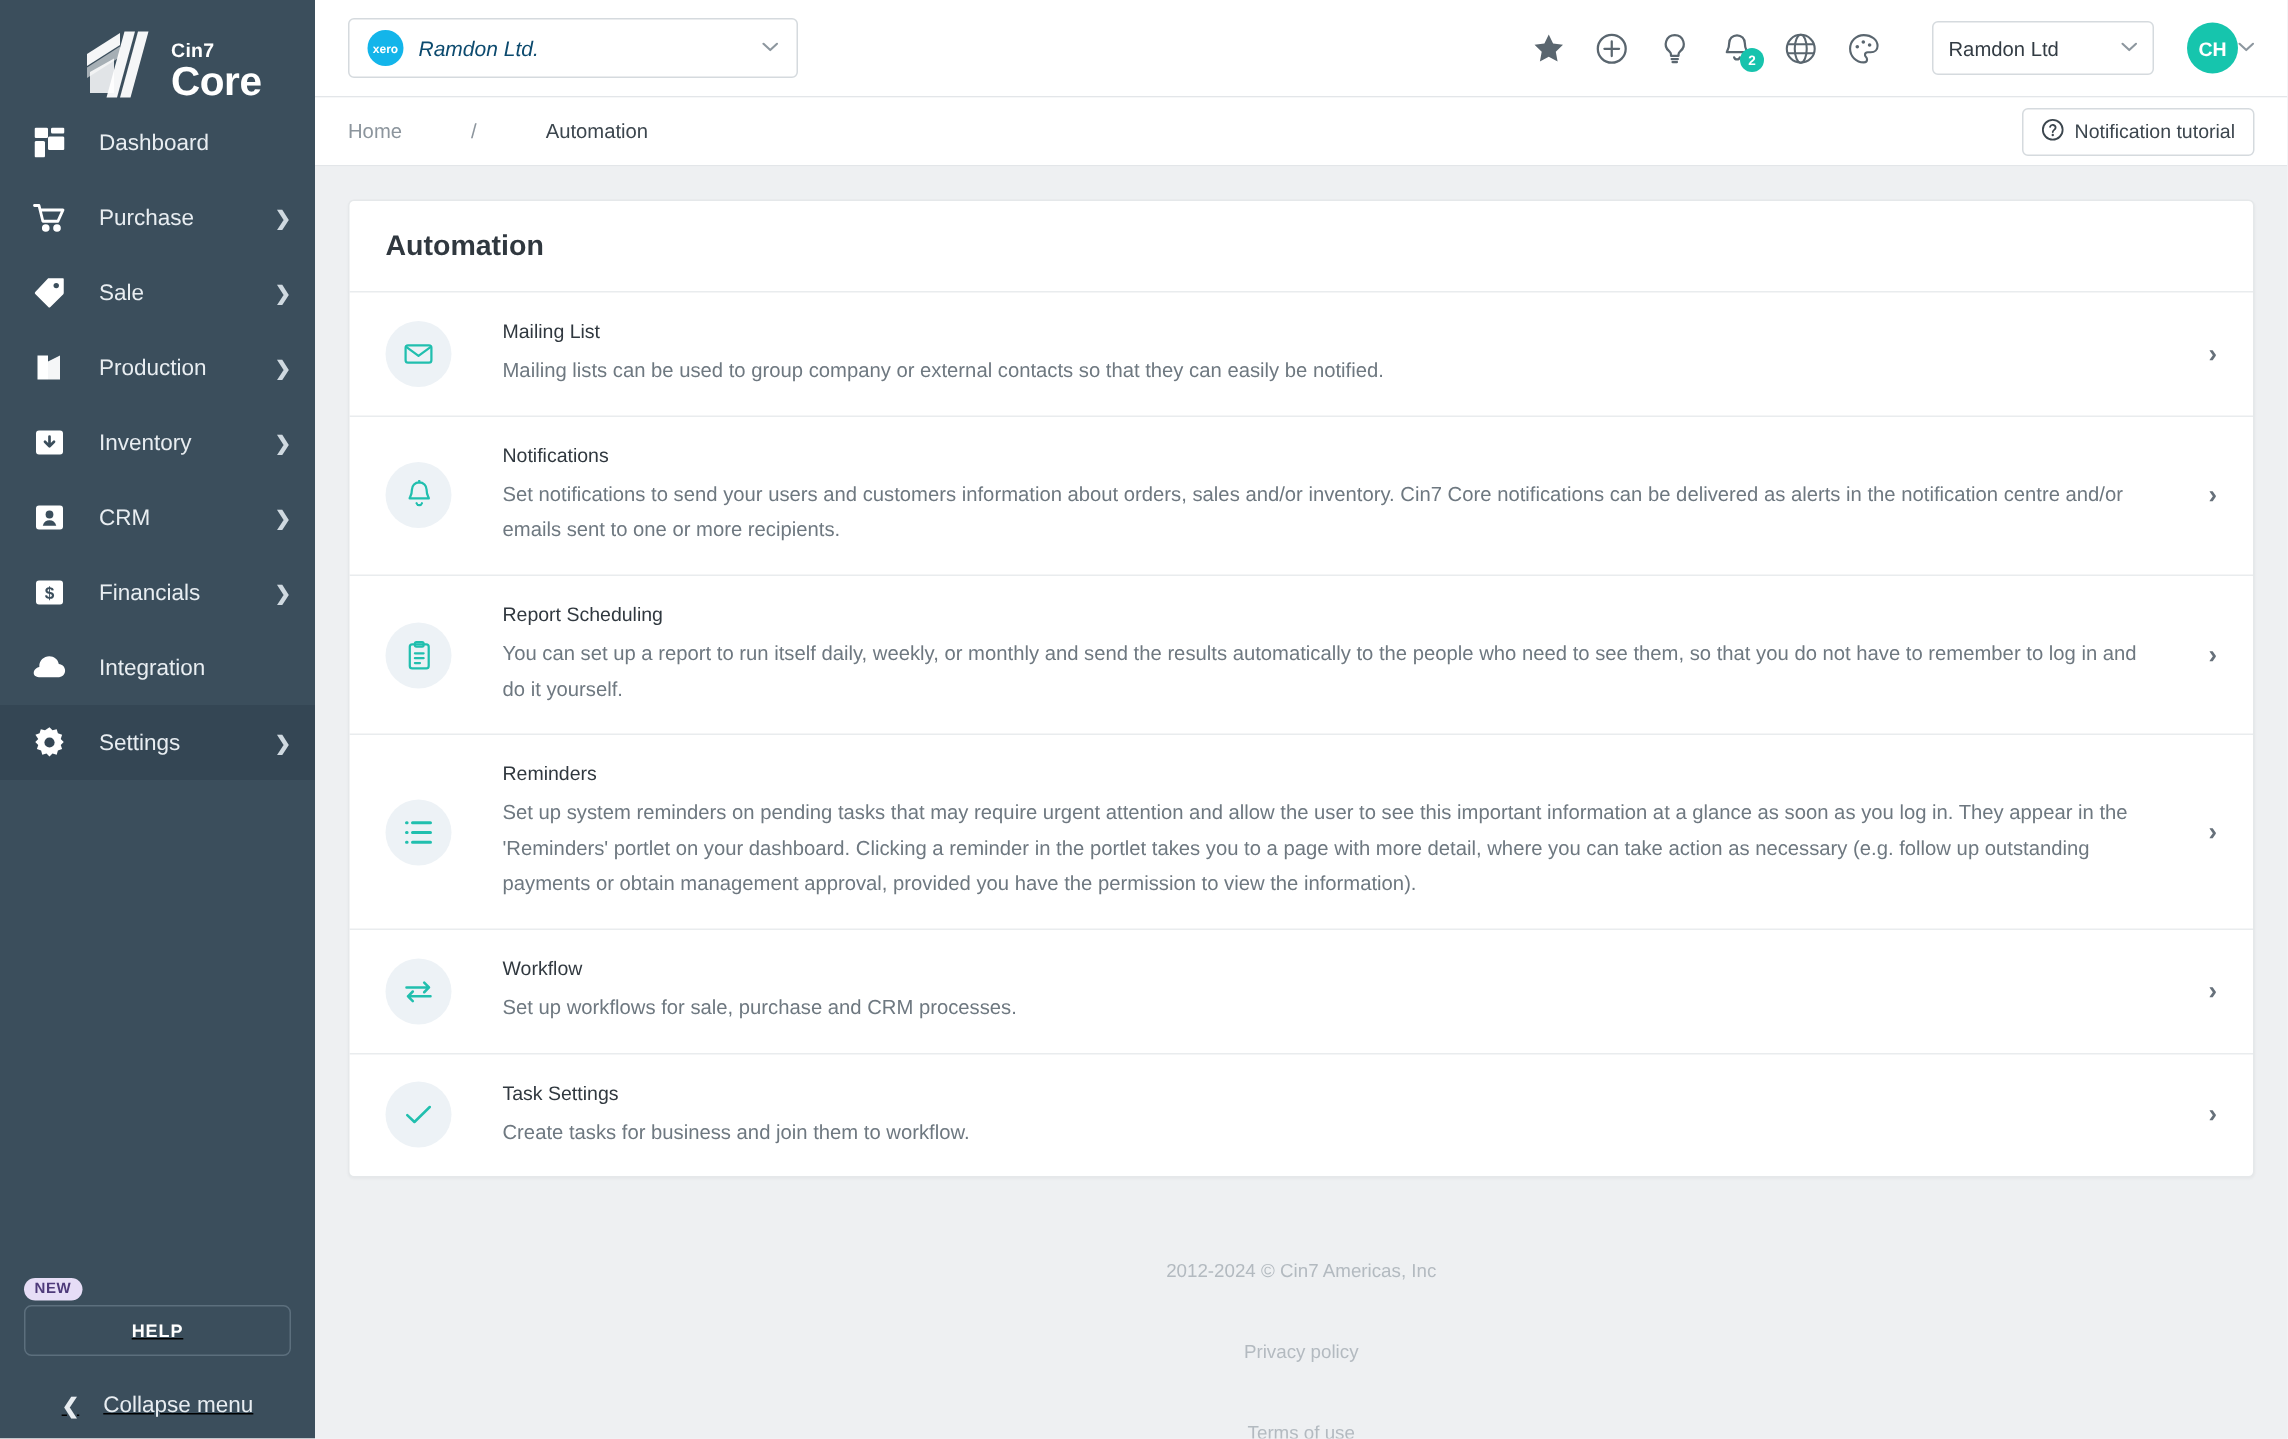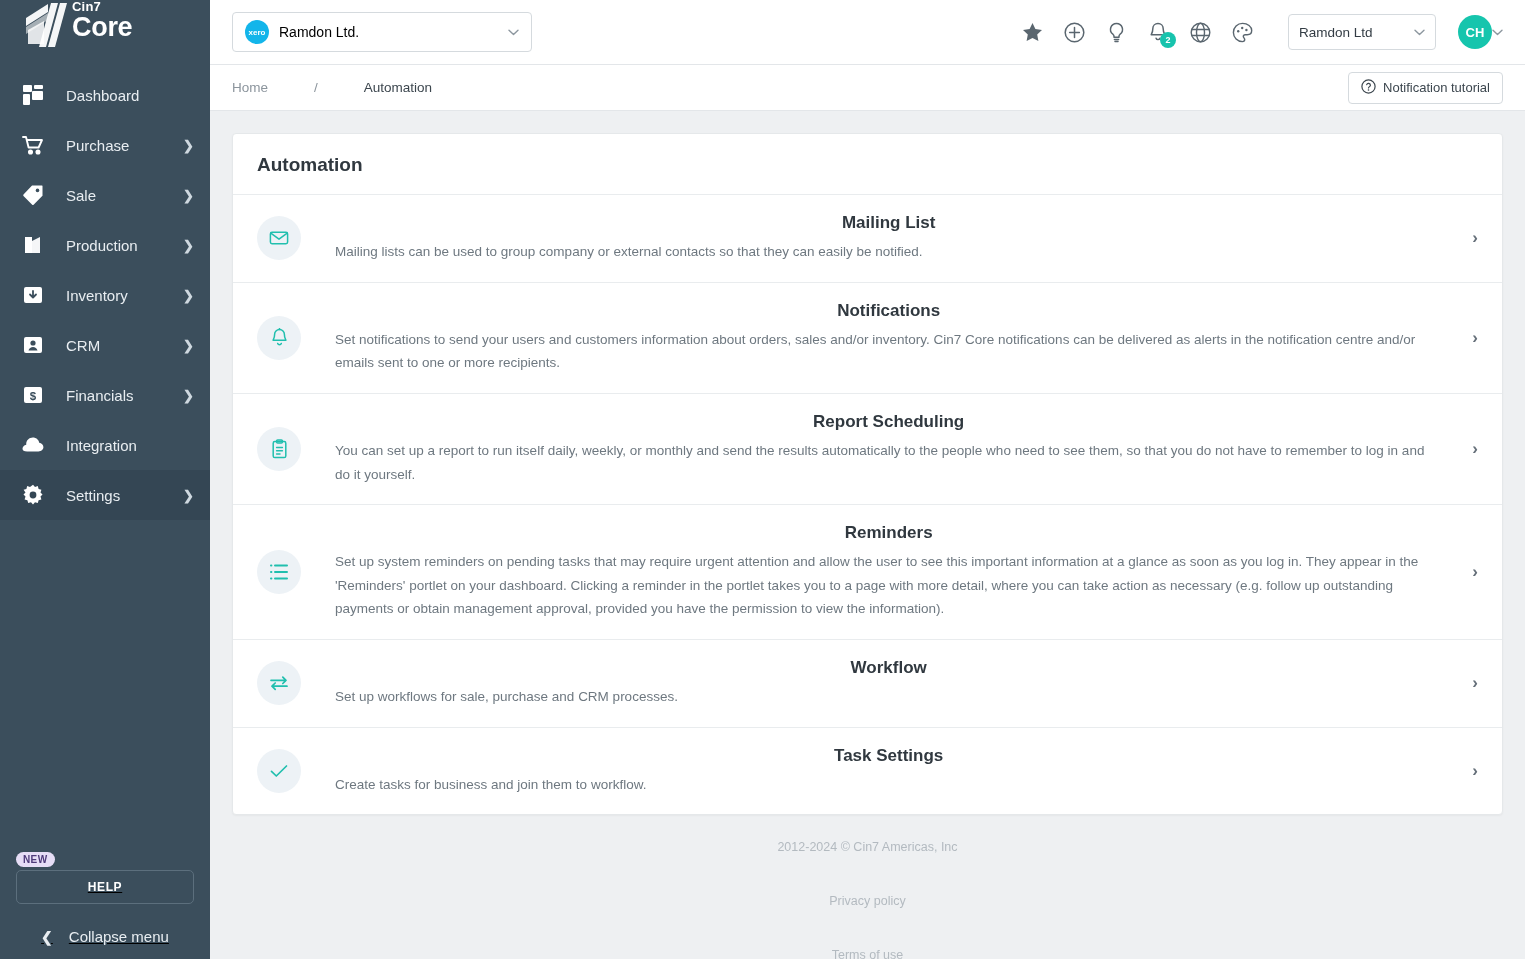--- a/index.html
+++ b/index.html
@@ -14,23 +14,24 @@
   
   .sidebar {
     width: 210px; height: 959px;
     background: #3b4e5c;
     display: flex; flex-direction: column;
     flex-shrink: 0;
     position: relative;
   }
   .brand {
     height: 68px;
-    display: flex; align-items: flex-start;
+    display: flex; align-items: flex-end;
     padding-left: 18px;
-    gap: 0;
+    gap: 10px;
+    margin-left: 32px;
   }
   .brand-logo { width: 54px; height: 50px; flex-shrink: 0; }
   .brand-text { display: flex; flex-direction: column; line-height: 1; }
   .brand-top {
     color: #ffffff; font-size: 13px; font-weight: bold;
     letter-spacing: .2px; margin-bottom: 1px;
   }
   .brand-bottom {
     color: #ffffff; font-size: 27px; font-weight: bold; letter-spacing: -.3px;
   }
@@ -102,21 +103,21 @@
     padding: 0 12px; gap: 10px; cursor: pointer;
     background: #fff;
   }
   .xero-badge {
     width: 24px; height: 24px; border-radius: 50%;
     background: #13b5ea; color: #fff;
     font-size: 8px; font-weight: bold;
     display: flex; align-items: center; justify-content: center;
     flex-shrink: 0;
   }
-  .org-name { flex: 1; font-size: 14px; color: #000000; }
+  .org-name { flex: 1; font-size: 14px; color: #0c4a6e; font-style: italic; }
   .caret { color: #8d979f; font-size: 11px; }
 
   .top-right {
     margin-left: auto;
     display: flex; align-items: center; gap: 18px;
   }
   .top-ico {
     width: 24px; height: 24px; cursor: pointer;
     display: flex; align-items: center; justify-content: center;
     position: relative; color: #5a666f;
@@ -186,21 +187,21 @@
     cursor: pointer;
   }
   .row:last-child { border-bottom: none; }
   .row-ico {
     width: 44px; height: 44px; border-radius: 50%;
     background: #edf2f6; color: #21bfae;
     display: flex; align-items: center; justify-content: center;
     flex-shrink: 0; margin-right: 34px;
   }
   .row-body { flex: 1; min-width: 0; padding-right: 30px; }
-  .row-title { font-size: 17px; font-weight: bold; color: #30383f; margin-bottom: 7px; text-align: center; }
+  .row-title { font-size: 13px; font-weight: normal; color: #30383f; margin-bottom: 7px; }
   .row-desc { font-size: 13.5px; color: #6e7880; line-height: 1.75; }
   .row-chev { color: #66707a; font-size: 17px; font-weight: 600; flex-shrink: 0; }
 
   .footer {
     height: 62px; flex-shrink: 0;
     display: flex; align-items: center; justify-content: center;
     gap: 40px; font-size: 12.5px; color: #b3bac0;
     background: #eef0f2;
     flex-direction: column;
   }

